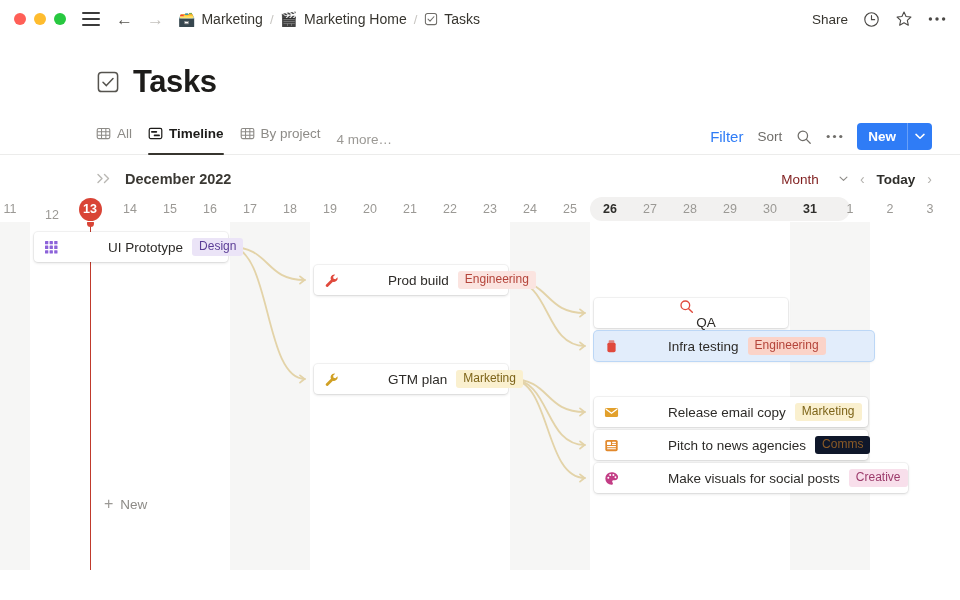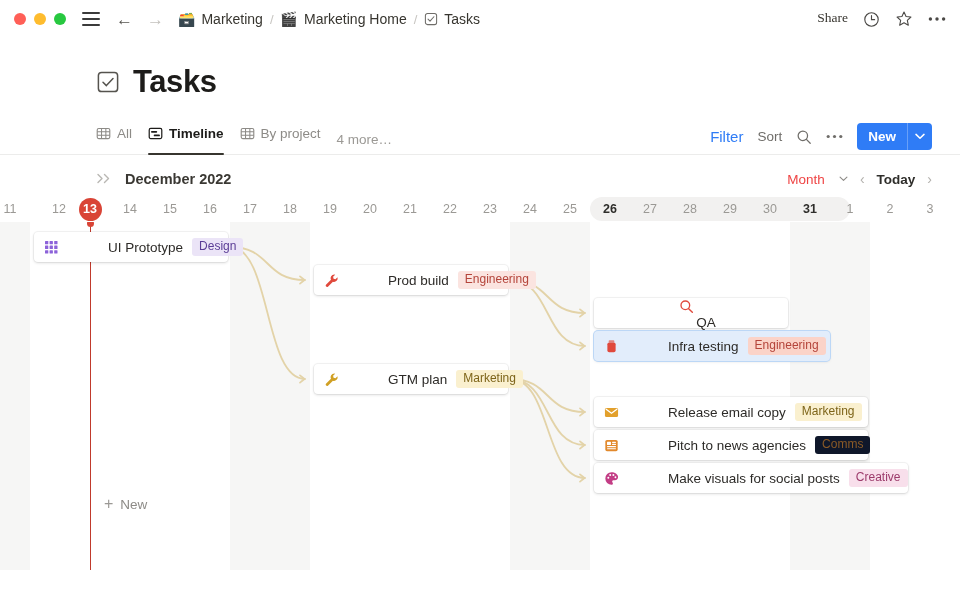--- a/index.html
+++ b/index.html
@@ -33,21 +33,21 @@
 
   .navarrows { display: flex; gap: 14px; align-items: center; margin-right: 14px; }
   .navarrow { font-size: 17px; line-height: 1; color: #55534e; cursor: pointer; }
   .navarrow.dim { color: #c3c1bd; }
 
   .breadcrumb { display: flex; align-items: center; gap: 7px; font-size: 14px; color: #37352f; }
   .bc-item { display: flex; align-items: center; gap: 6px; cursor: pointer; white-space: nowrap; }
   .bc-sep { color: #c7c5c1; font-size: 13px; }
   .bc-emoji { font-size: 14px; line-height: 1; }
 
-  .tb-right { margin-left: auto; display: flex; gap: 15px; font-family: Liberation Serif, serif; }
+  .tb-right { margin-left: auto; display: flex; align-items: center; gap: 15px; }
   .tb-share { font-size: 13.5px; color: #37352f; cursor: pointer; }
   .tb-ico { cursor: pointer; display:flex; align-items:center; }
 
   
   .page-head { padding: 26px 0 0 96px; }
   .page-title-row { display: flex; align-items: center; gap: 13px; }
   .page-title { font-size: 31px; font-weight: bold; letter-spacing: -0.4px; color: #1d1c1a; }
 
   
   .viewbar {
@@ -86,21 +86,21 @@
 
   
   .tl-head {
     height: 30px; display: flex; align-items: center;
     padding: 0 28px 0 96px; margin-top: 9px;
   }
   .tl-month { display: flex; align-items: center; gap: 12px; }
   .tl-chevs { color: #b9b7b3; font-size: 14px; letter-spacing: -2px; cursor: pointer; }
   .tl-monthlabel { font-size: 14.5px; font-weight: bold; color: #3a3833; }
   .tl-nav { margin-left: auto; display: flex; align-items: center; gap: 12px; }
-  .tl-scale { font-size: 13.5px; color: #ef4444; display: flex; align-items: center; gap: 14px; cursor: pointer; }
+  .tl-scale { font-size: 13.5px; color: #7f1d1d; display: flex; align-items: center; gap: 20px; cursor: pointer; }
   .tl-arrow { color: #b2b0ac; font-size: 14px; cursor: pointer; }
   .tl-today { font-size: 13.5px; font-weight: bold; color: #2f2e2b; cursor: pointer; }
 
   
   .ruler { position: relative; height: 26px; margin-top: 2px; }
   .ruler-pill {
     position: absolute; top: 1px; height: 24px; border-radius: 12px; background: #f2f1f0;
   }
   .day {
     position: absolute; top: 0; width: 40px; height: 26px;
@@ -304,21 +304,21 @@
     <span class="tl-today">Today</span>
     <span class="tl-arrow">›</span>
   </div>
 </div>
 
 <div class="ruler" id="ruler">
     <div class="ruler-pill" style="left: 590px; width: 260px;"></div>
     <div class="day" style="left: -10px;">
       <span>11</span>
     </div>
-    <div class="day" style="left: 39px;">
+    <div class="day" style="left: 32px; margin-top: 6px;">
       <span>12</span>
     </div>
     <div class="day today" style="left: 70px;">
       <span>13</span>
     </div>
     <div class="day" style="left: 110px;">
       <span>14</span>
     </div>
     <div class="day" style="left: 150px;">
       <span>15</span>
@@ -443,21 +443,21 @@
     <div class="card" style="left: 594px; top: 76px; width: 194px; flex-direction: column;">
       <span class="cicon">
         <svg width="15" height="15" viewBox="0 0 18 18" fill="none">
           <circle cx="7.6" cy="7.6" r="5.2" stroke="#e0493c" stroke-width="1.6"></circle>
           <path d="M11.6 11.6 L16 16" stroke="#e0493c" stroke-width="1.7" stroke-linecap="round"></path>
         </svg>
       </span>
       <span class="ctitle">QA</span>
       <span class="tag" style="background: rgb(251, 228, 224); color: rgb(180, 68, 58);">Engineering</span>
     </div>
-    <div class="card selected" style="left: 594px; top: 109px; width: 236px;">
+    <div class="card selected" style="left: 594px; top: 109px; width: 280px;">
       <span class="cicon">
         <svg width="15" height="15" viewBox="0 0 16 16" fill="none">
           <rect x="5" y="1.4" width="6" height="2.2" rx="0.8" fill="#e0493c" opacity=".65"></rect>
           <rect x="3.6" y="3.6" width="8.8" height="10.6" rx="1.9" fill="#e0493c"></rect>
         </svg>
       </span>
       <span class="ctitle">Infra testing</span>
       <span class="tag" style="background: rgb(251, 211, 200); color: rgb(180, 68, 58);">Engineering</span>
     </div>
     <div class="card" style="left: 594px; top: 175px; width: 274px;">

